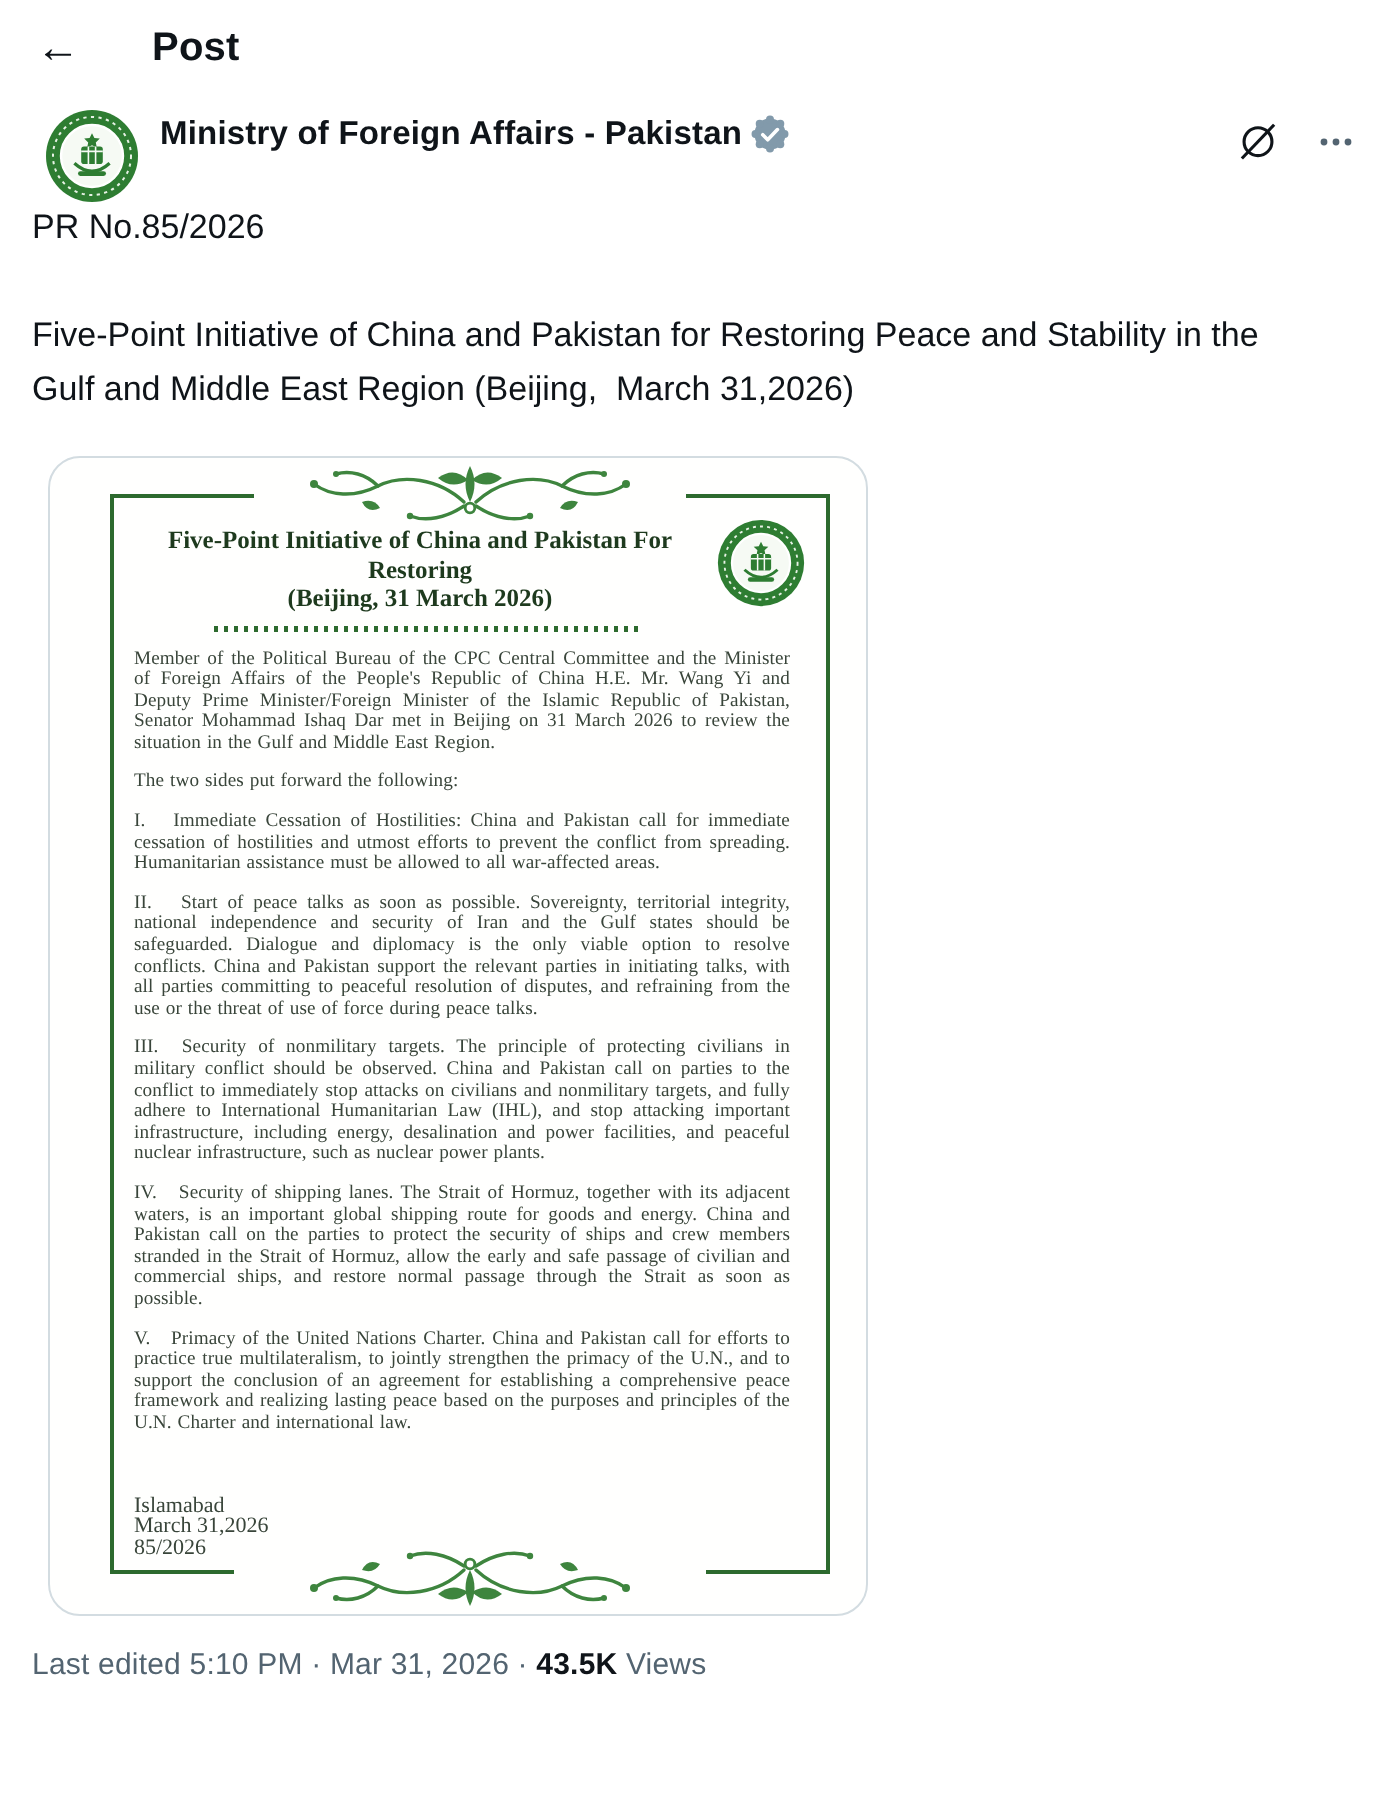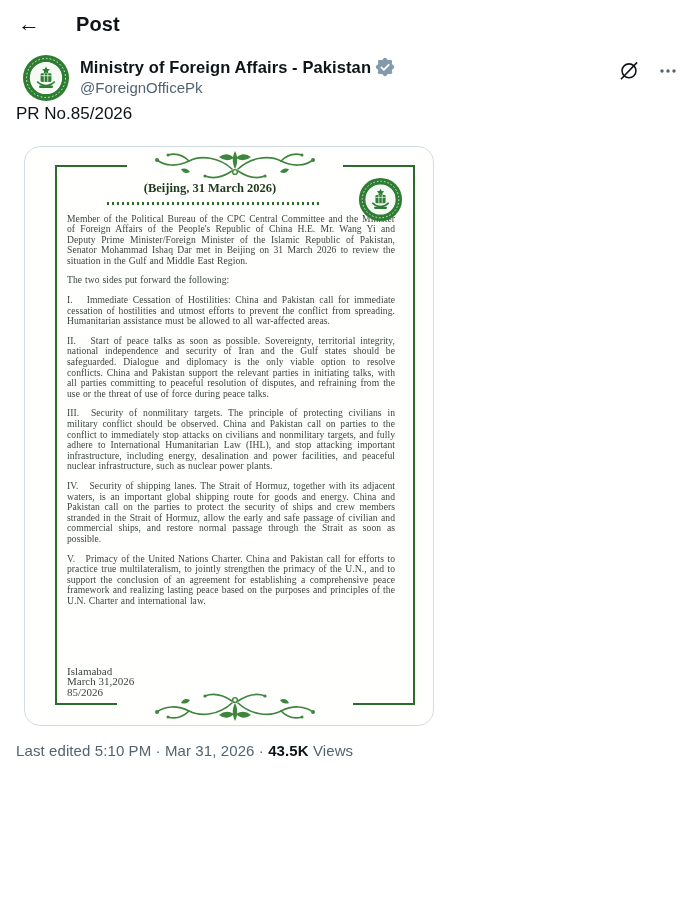--- a/index.html
+++ b/index.html
@@ -143,59 +143,60 @@
                   <circle cx="18.1" cy="10.5" r="2.1"></circle>
                 <circle cx="5.1" cy="5.1" r="2.1"></circle>
                   <circle cx="15.9" cy="5.1" r="2.1"></circle>
                 <circle cx="5.1" cy="15.9" r="2.1"></circle>
                   <circle cx="15.9" cy="15.9" r="2.1"></circle>
               </g>
               <path d="M6.7 10.9 l2.6 2.6 5.1 -5.3" stroke="#ffffff" stroke-width="1.9" fill="none" stroke-linecap="round" stroke-linejoin="round"></path>
             </svg>
           </span>
         </div>
-        <div class="handle">@ForeignOfficePk</div>
       </div>
       <div class="row-actions">
         <span>
           <svg width="22" height="22" viewBox="0 0 24 24" fill="none" stroke="#0f1419" stroke-width="1.7">
             <circle cx="12" cy="11.8" r="7.6"></circle>
             <path d="M3.2 21 L20.8 2.6"></path>
           </svg>
         </span>
         <span>
           <svg width="20" height="20" viewBox="0 0 20 20" fill="#536471">
             <circle cx="4" cy="10" r="1.7"></circle>
               <circle cx="10" cy="10" r="1.7"></circle>
               <circle cx="16" cy="10" r="1.7"></circle>
           </svg>
         </span>
       </div>
     </div>
 
     <div class="post-text">
       <p class="pr-line">PR No.85/2026</p>
+      <p class="post-title">Five-Point Initiative of China and Pakistan for Restoring Peace and Stability in the Gulf and Middle East Region (Beijing,&nbsp; March 31,2026)</p>
     </div>
 
     <figure class="card">
       <div class="doc-frame">
 
         <div class="ornament top">
           <svg width="200" height="34" viewBox="0 0 200 34">
               <use href="#ornament-def"></use>
             </svg>
         </div>
         <div class="ornament bottom">
           <svg width="220" height="34" viewBox="0 0 200 34">
               <use href="#ornament-def"></use>
             </svg>
         </div>
 
         <div class="doc-head">
           <div class="doc-title">
+            <div>Five-Point Initiative of China and Pakistan For Restoring</div>
             <div>(Beijing, 31 March 2026)</div>
           </div>
           <div class="doc-seal">
             <svg width="45" height="45" viewBox="0 0 48 48">
                 <use href="#seal-def"></use>
               </svg>
           </div>
         </div>
 
         <div class="dotted"></div>

